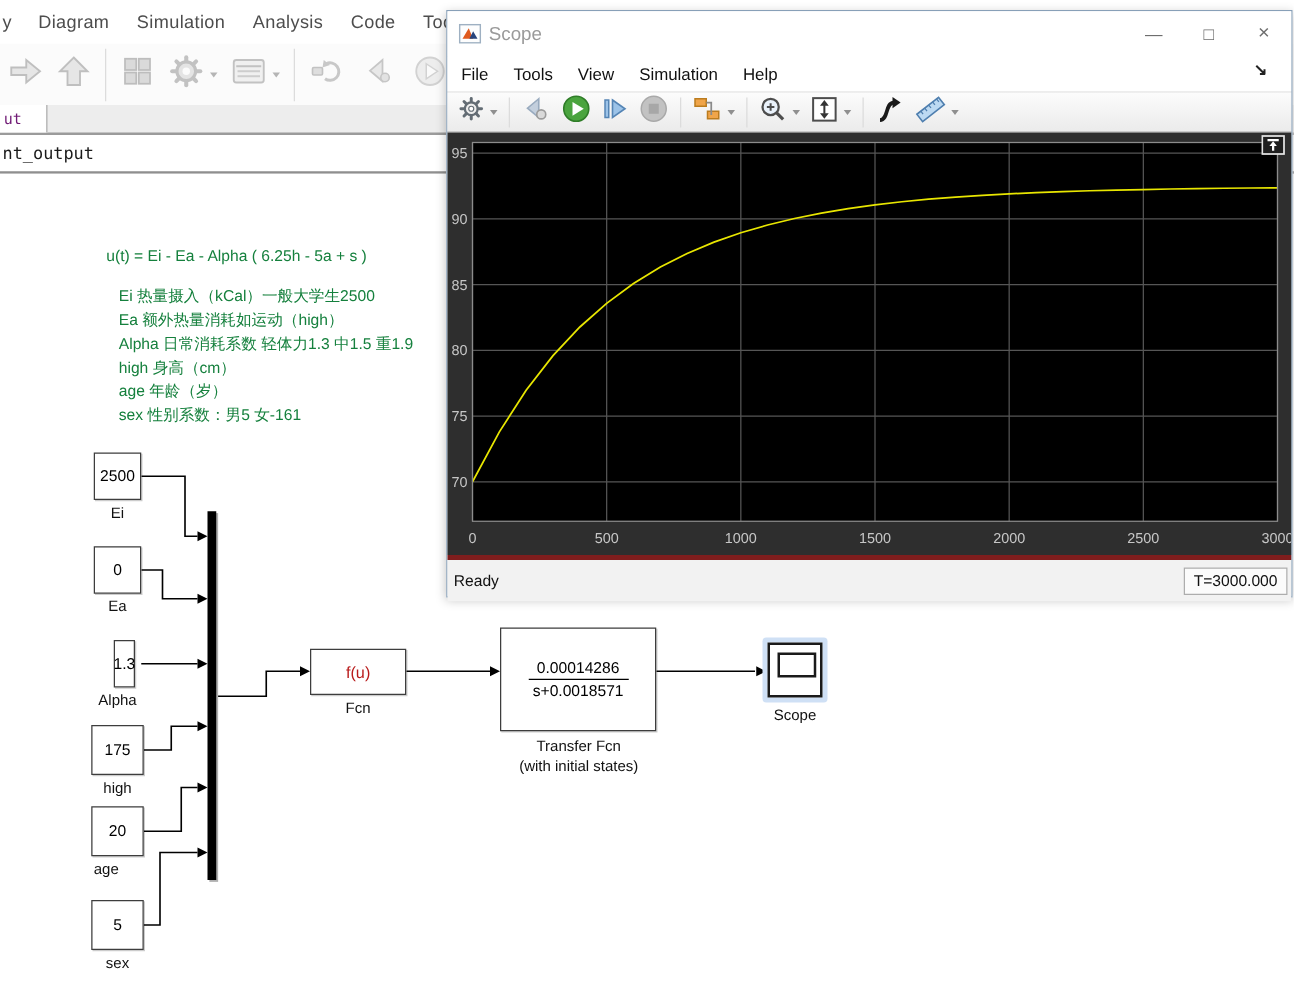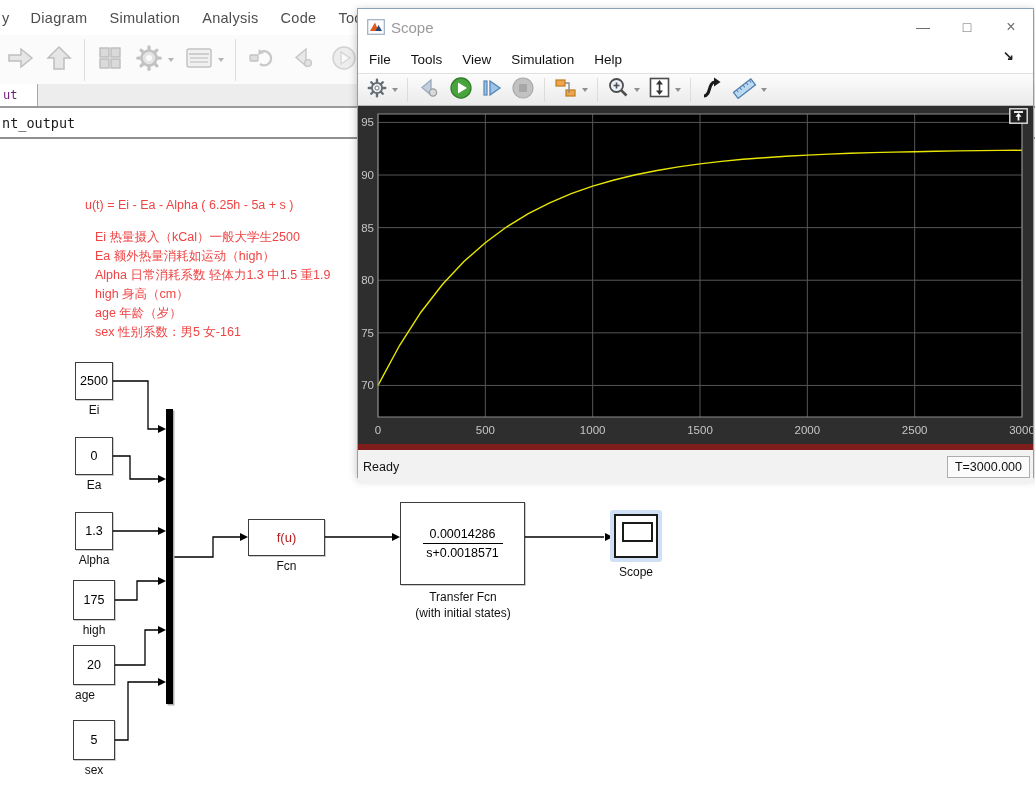--- a/index.html
+++ b/index.html
@@ -34,21 +34,21 @@
     font-family:"DejaVu Sans Mono",monospace;font-size:12px;color:#701a75;padding-left:3px;
   }
   .mw-breadcrumb{
     position:absolute;left:0;top:108px;width:100%;height:29px;background:#fff;
     border-bottom:2px solid #8f8f8f;display:flex;align-items:center;
     font-family:"DejaVu Sans Mono",monospace;font-size:13.5px;color:#1a1a1a;padding-left:2px;
   }
   .mw-canvas{position:absolute;left:0;top:139px;width:1035px;height:655px;background:#fff;}
   .wires{position:absolute;left:0;top:0;pointer-events:none;}
   
-  .annotation{position:absolute;left:85px;top:57px;font-size:12.5px;color:#ef4444;line-height:19px;}
+  .annotation{position:absolute;left:85px;top:57px;font-size:12.5px;color:#15803d;line-height:19px;}
   .annotation .eq{margin-bottom:13px;}
   .annotation .ind{margin-left:10px;}
   
   .cblock{position:absolute;text-align:center;}
   .cbox{
     background:#fff;border:1.7px solid #3d3d3d;box-shadow:1px 1px 0 rgba(0,0,0,.2);
     display:flex;align-items:center;justify-content:center;font-size:12.5px;color:#000;
     box-sizing:border-box;margin:0 auto;
   }
   .clabel{display:block;margin-top:3px;font-size:12px;color:#111;}
@@ -85,21 +85,21 @@
   .sw-menu span:first-child{padding-left:11px;}
   .sw-corner{position:absolute;right:9px;top:3px;font-size:13px;color:#222;font-weight:bold;}
   .sw-toolbar{
     height:33px;background:linear-gradient(#fcfcfc,#ebebeb);border-top:1px solid #e0e0e0;
     border-bottom:1px solid #b9b9b9;display:flex;align-items:center;padding-left:4px;box-sizing:border-box;
   }
   .sw-toolbar .tbtn{display:flex;align-items:center;padding:0 4px;height:28px;border-radius:2px;}
   .sw-plot{position:relative;height:338px;background:#2e2e2e;}
   .dock-btn{position:absolute;top:2px;right:5px;}
   .sw-status{
-    height:33px;background:#f2f2f2;border-top:6px solid #7f1d1d;display:flex;
+    height:33px;background:#f2f2f2;border-top:4px solid #7f1d1d;display:flex;
     align-items:center;justify-content:space-between;font-size:12.5px;color:#111;
   }
   .sw-status .left{padding-left:5px;}
   .tbox{border:1px solid #adadad;background:#fbfbfb;padding:3px 7px;margin-right:3px;margin-left:48px;}
 </style>
 </head>
 <body>
 
 <div>
 
@@ -233,21 +233,21 @@
 
     <div class="cblock" style="left:75px;top:223px;width:38px;">
       <div class="cbox" style="width:38px;height:38px;">2500</div>
       <span class="clabel">Ei</span>
     </div>
     <div class="cblock" style="left:75px;top:298px;width:38px;">
       <div class="cbox" style="width:38px;height:38px;">0</div>
       <span class="clabel">Ea</span>
     </div>
     <div class="cblock" style="left:75px;top:373px;width:38px;">
-      <div class="cbox" style="width:38px;height:38px;">1.3</div>
+      <div class="cbox" style="width:17px;height:38px;margin-left:16px;">1.3</div>
       <span class="clabel">Alpha</span>
     </div>
     <div class="cblock" style="left:73px;top:441px;width:42px;">
       <div class="cbox" style="width:42px;height:40px;">175</div>
       <span class="clabel">high</span>
     </div>
     <div class="cblock" style="left:73px;top:506px;width:24px;">
       <div class="cbox" style="width:42px;height:40px;">20</div>
       <span class="clabel">age</span>
     </div>

